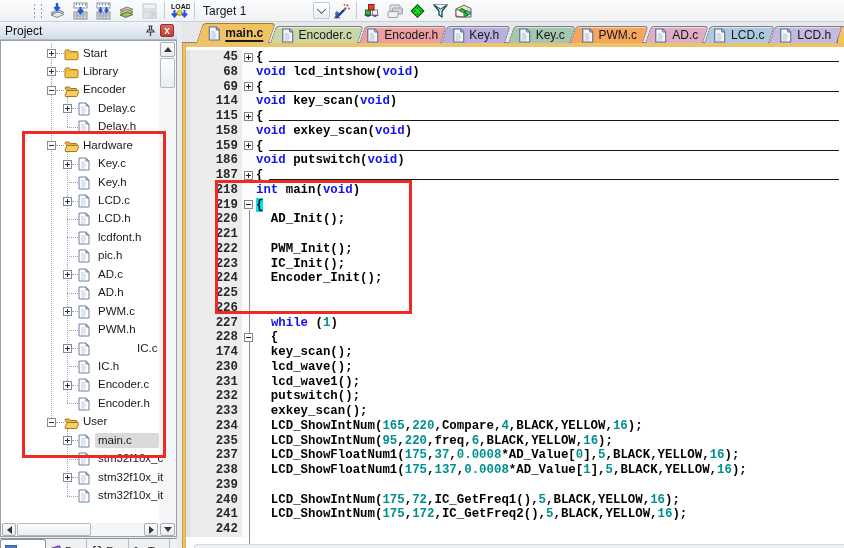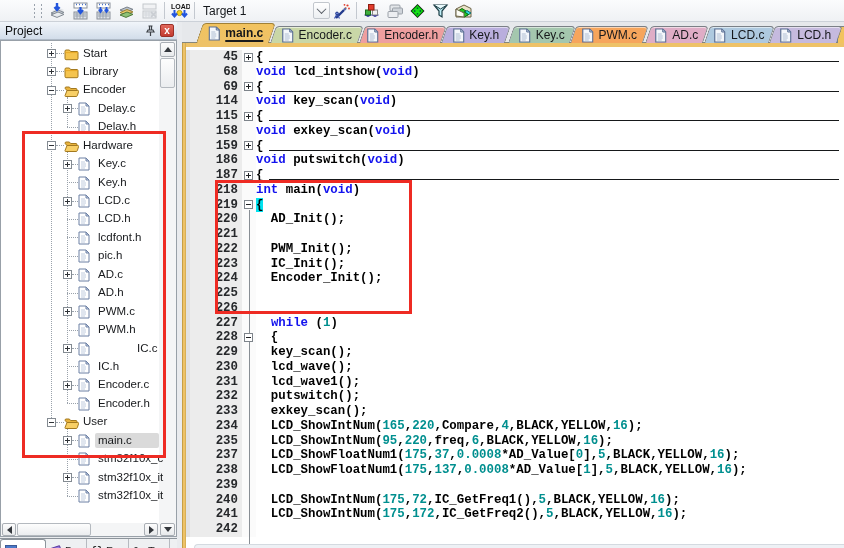--- a/index.html
+++ b/index.html
@@ -792,21 +792,21 @@
             <span class="src"><span class="tx ">  </span><span class="tx kw">while</span><span class="tx "> (</span><span class="tx num">1</span><span class="tx ">)</span></span>
           </div>
           <div class="crow">
             <span class="ln">228</span>
             <span class="fold">
               <span class="fbox"></span>
             </span>
             <span class="src"><span class="tx ">  {</span></span>
           </div>
           <div class="crow">
-            <span class="ln">229</span>
+            <span class="ln">174</span>
             <span class="fold"></span>
             <span class="src"><span class="tx ">  key_scan();</span></span>
           </div>
           <div class="crow">
             <span class="ln">230</span>
             <span class="fold"></span>
             <span class="src"><span class="tx ">  lcd_wave();</span></span>
           </div>
           <div class="crow">
             <span class="ln">231</span>

